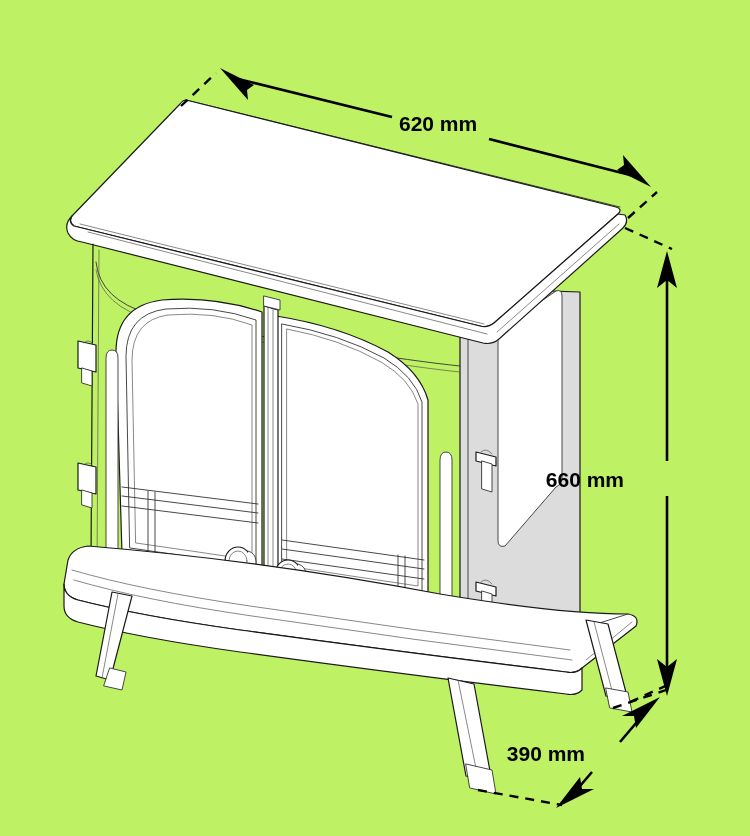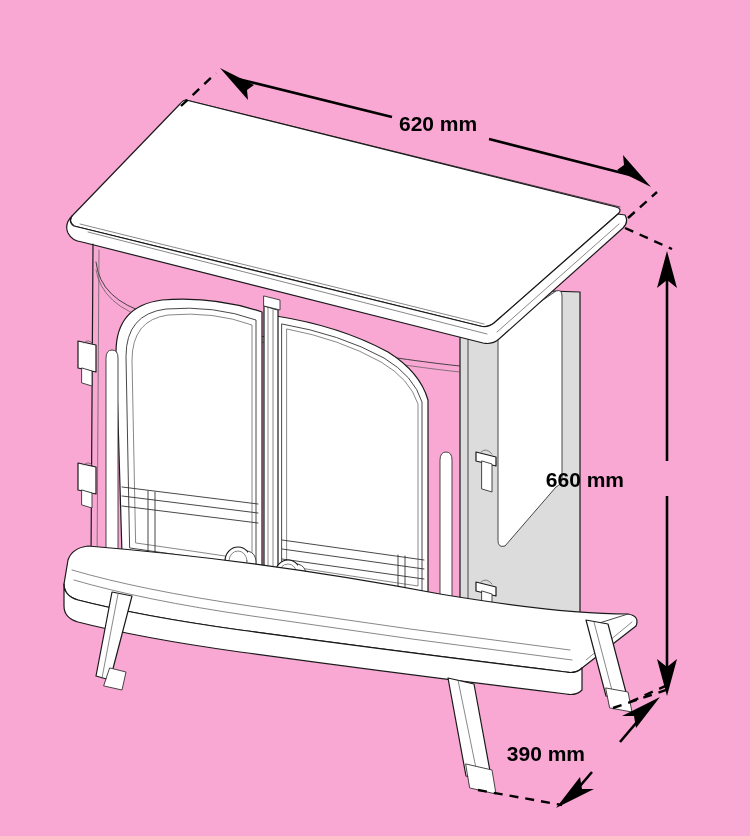--- a/index.html
+++ b/index.html
@@ -11,21 +11,21 @@
   body {
     width: 750px;
     height: 836px;
     overflow: hidden;
     font-family: "Liberation Sans", sans-serif;
   }
   #drawing-root {
     position: relative;
     width: 750px;
     height: 836px;
-    background: #f9a8d4;
+    background: #bef264;
   }
   svg#stove-svg {
     display: block;
     width: 750px;
     height: 836px;
   }
   .dim-label {
     font-family: "Liberation Sans", sans-serif;
     font-size: 21px;
     font-weight: 700;

